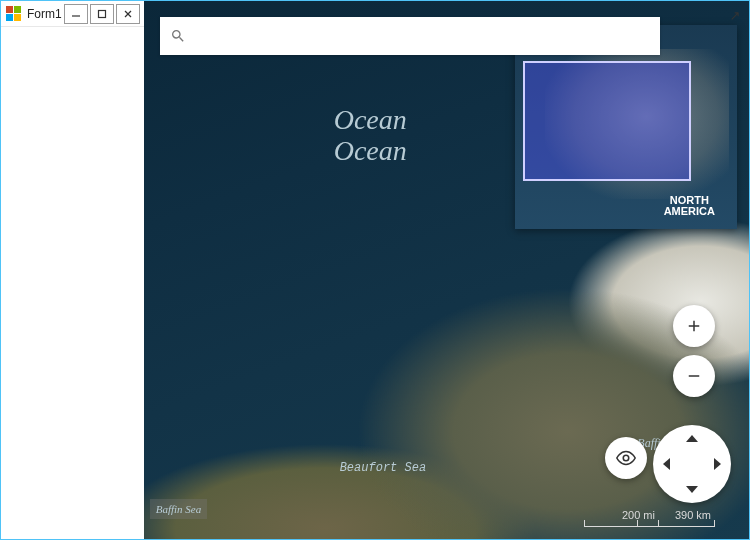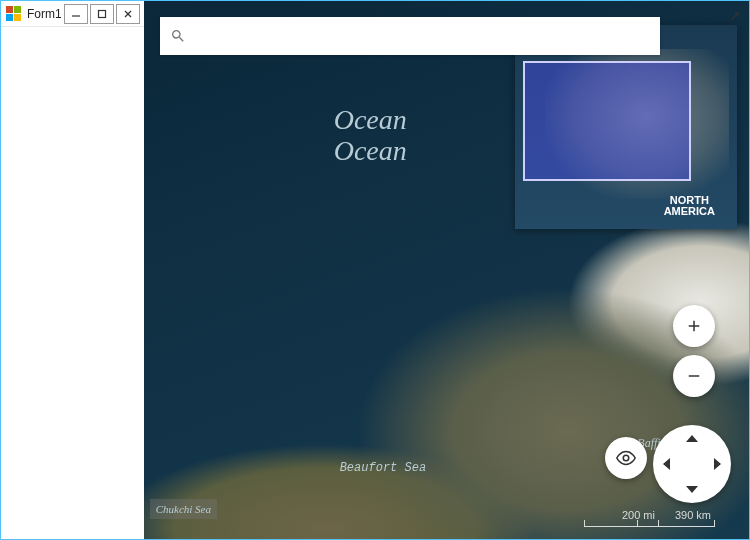--- a/index.html
+++ b/index.html
@@ -96,21 +96,21 @@
       <div class="minimap-viewport"></div>
       <div class="minimap-na">
         <span>NORTH</span><br><span>AMERICA</span>
       </div>
     </div>
 
     <div class="label label-arctic">
       <span>Ocean</span><br><span>Ocean</span>
     </div>
     <div class="label label-beaufort">Beaufort Sea</div>
-    <div class="label label-chukchi">Chukchi Sea</div>
+    <div class="label label-chukchi">Baffin Sea</div>
     <div class="label label-baffin">Baffin B</div>
 
     <div class="ctrl-btn zoom-in">
       <svg viewBox="0 0 24 24">
           <line x1="12" y1="5" x2="12" y2="19"></line>
           <line x1="5" y1="12" x2="19" y2="12"></line>
         </svg>
     </div>
     <div class="ctrl-btn zoom-out">
       <svg viewBox="0 0 24 24">

